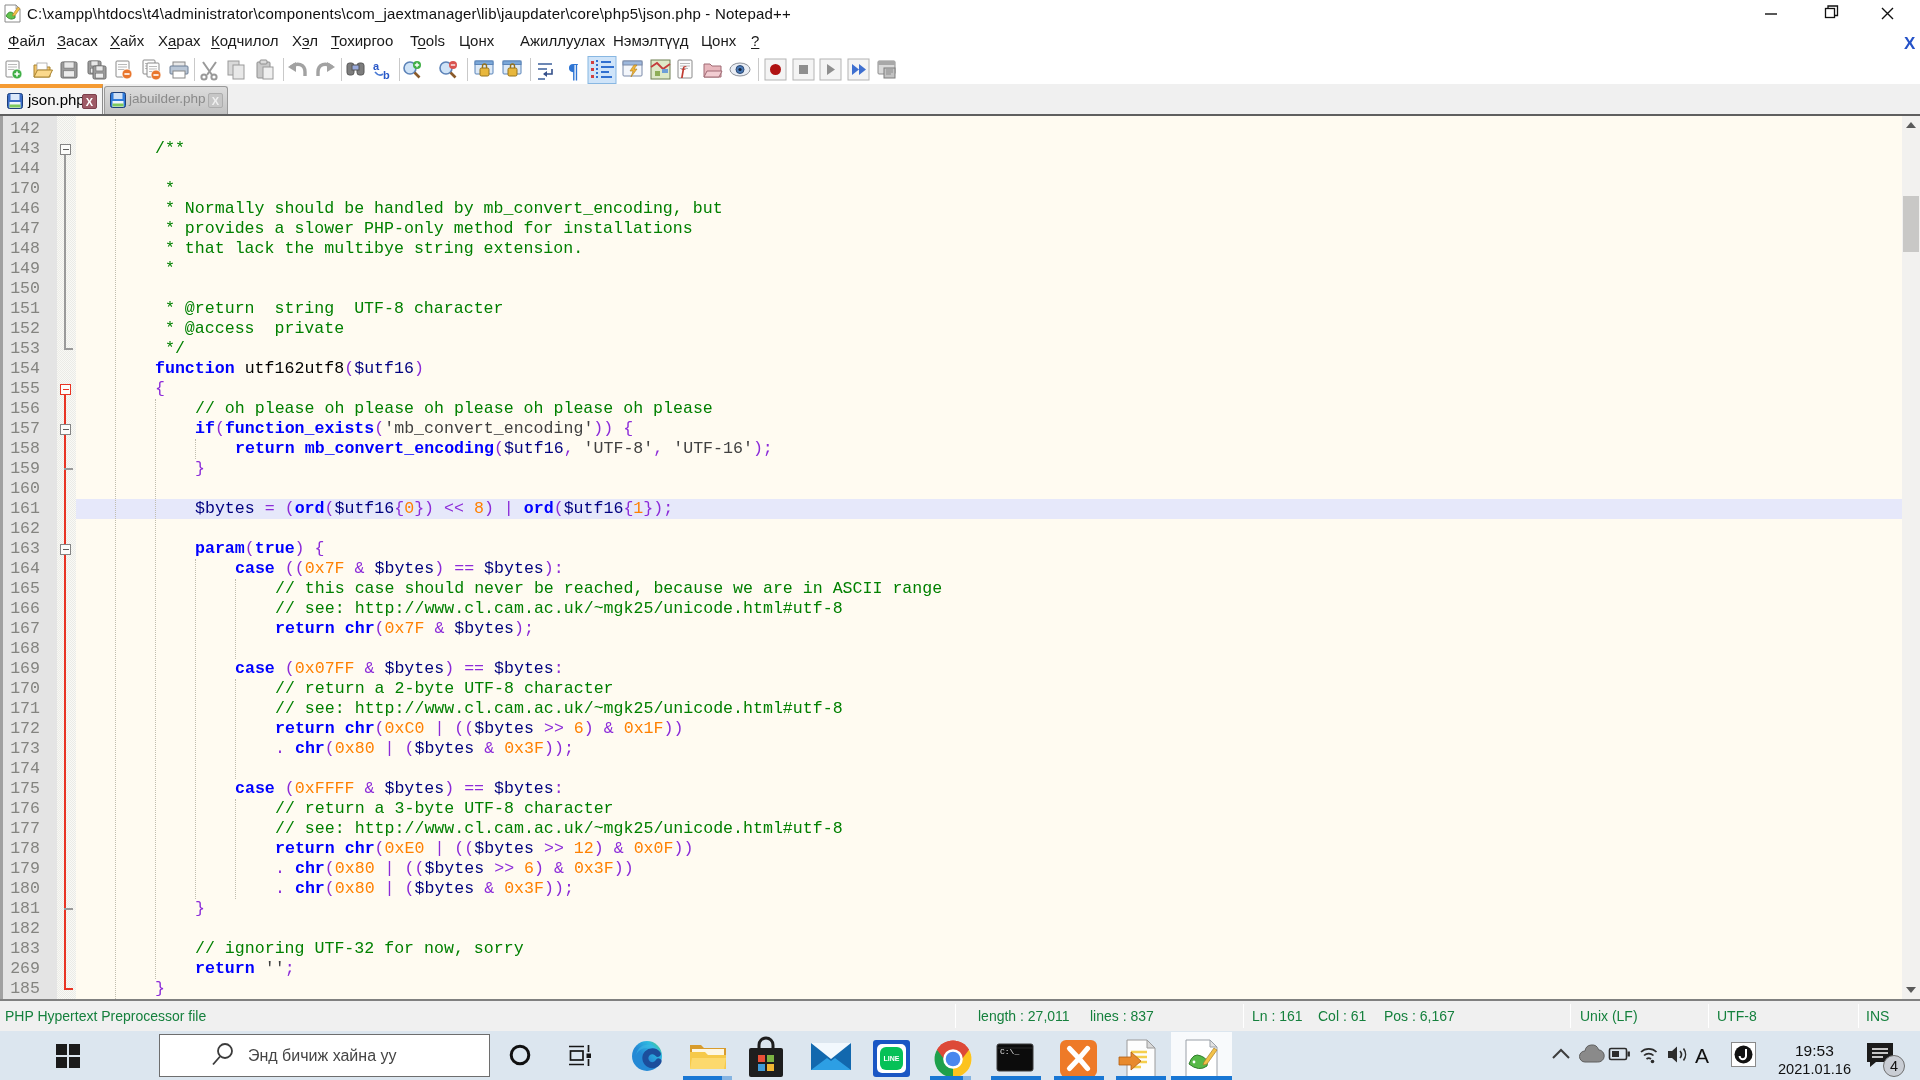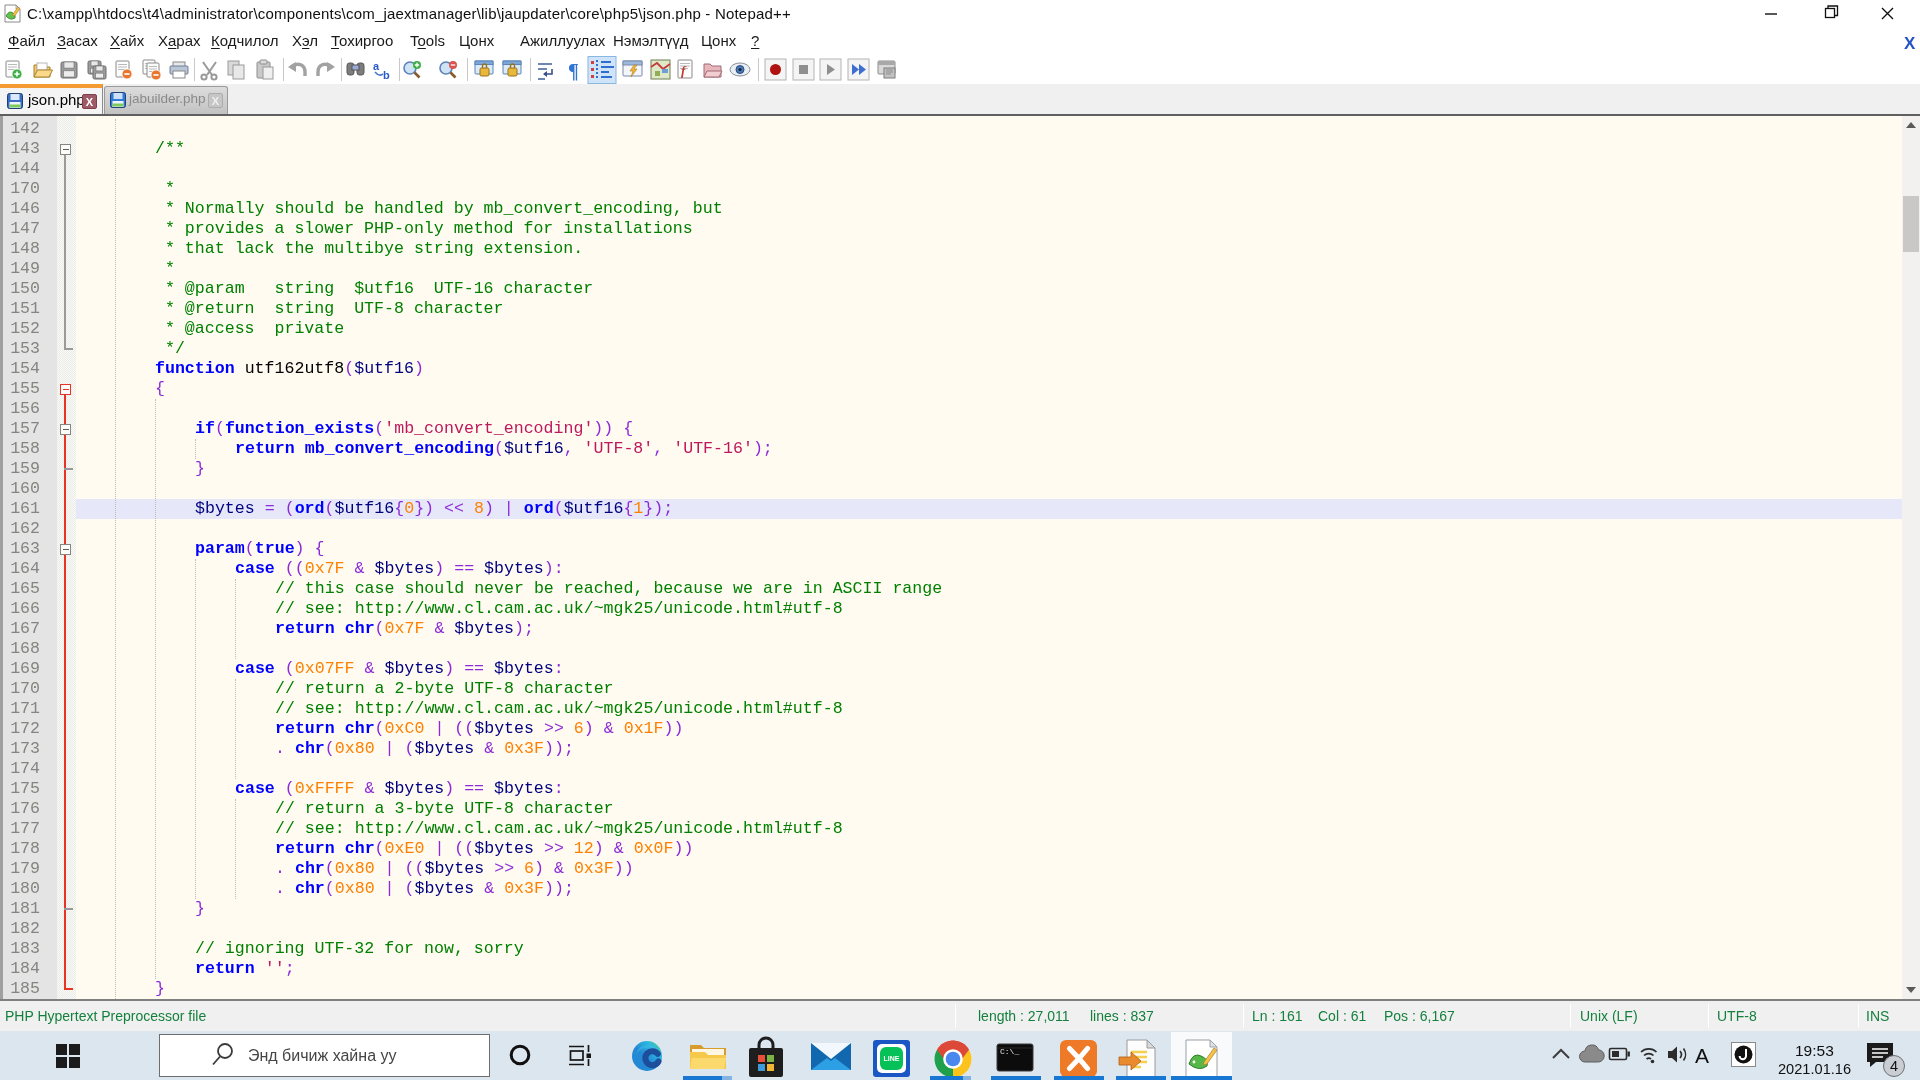--- a/index.html
+++ b/index.html
@@ -21,21 +21,21 @@
 #tab1 .tclose{left:82px;background:#9e5a66;color:#fff;border-radius:2px;border:1px solid #7d3f4c}
 #tab2 .tclose{left:103px;background:#c6c6c6;color:#efefef;border-radius:2px;border:1px solid #adadad}
 .flop{position:absolute;top:5px;width:16px;height:16px}
 #tab1 .flop{left:7px}
 #tab2 .flop{left:5px}
 #editortop{position:absolute;left:0;top:114px;width:1920px;height:2px;background:#5f5f5f}
 #editor{position:absolute;left:0;top:116px;width:1920px;height:883px;background:#fffbf1}
 #curline{position:absolute;left:76px;top:383px;width:1826px;height:20px;background:#e6e8fa}
 .cl{position:absolute;font:16.6px/20px "Liberation Mono",monospace;color:#000;white-space:pre}
 .cl .c{color:#008000}.cl .k{color:#0000ff;font-weight:bold}.cl .v{color:#000080}
-.cl .s{color:#be185d}.cl .n{color:#ff8000}.cl .o{color:#8c2bd9}
+.cl .s{color:#404040}.cl .n{color:#ff8000}.cl .o{color:#8c2bd9}
 .cl .u{color:#008000;}
 #gut{position:absolute;left:0;top:0;width:57px;height:883px;background:#e4e4e4;border-left:3px solid #a0a0a0}
 #fold{position:absolute;left:57px;top:0;width:19px;height:883px;background:conic-gradient(#ebebe7 90deg,#f9f9f5 90deg 180deg,#ebebe7 180deg 270deg,#f9f9f5 270deg) 0 0/2px 2px}
 .gn{position:absolute;left:0;width:40px;text-align:right;font:16.6px/20px "Liberation Mono",monospace;color:#848480}
 .ig{position:absolute;width:1px;border-left:1px dotted #c0bcae}
 .fvl{position:absolute;left:64px;width:2px}
 .fvl.g{background:#9a9a9a}.fvl.r{background:#e83424}
 .ftk{position:absolute;left:64px;width:9px;height:2px}
 .ftk.g{background:#9a9a9a}.ftk.r{background:#e83424}
 .fbx{position:absolute;left:60px;width:11px;height:11px;background:#fcfcfa;border:1px solid #858585}
@@ -241,26 +241,26 @@
 <div class="ig" style="left:195px;top:443px;height:340px"></div>
 <div class="ig" style="left:235px;top:463px;height:80px"></div>
 <div class="ig" style="left:235px;top:563px;height:100px"></div>
 <div class="ig" style="left:235px;top:683px;height:100px"></div>
 <div class="cl" style="top:23px;left:155px"><span class="c">/**</span></div>
 <div class="cl" style="top:63px;left:155px"><span class="c"> *</span></div>
 <div class="cl" style="top:83px;left:155px"><span class="c"> * Normally should be handled by mb_convert_encoding, but</span></div>
 <div class="cl" style="top:103px;left:155px"><span class="c"> * provides a slower PHP-only method for installations</span></div>
 <div class="cl" style="top:123px;left:155px"><span class="c"> * that lack the multibye string extension.</span></div>
 <div class="cl" style="top:143px;left:155px"><span class="c"> *</span></div>
-<div class="cl" style="top:163px;left:155px"><span class="c"> * @param   string  $utf16  UTF-16 character</span></div>
 <div class="cl" style="top:183px;left:155px"><span class="c"> * @return  string  UTF-8 character</span></div>
 <div class="cl" style="top:203px;left:155px"><span class="c"> * @access  private</span></div>
 <div class="cl" style="top:223px;left:155px"><span class="c"> */</span></div>
 <div class="cl" style="top:243px;left:155px"><span class="k">function</span> utf162utf8<span class="o">(</span><span class="v">$utf16</span><span class="o">)</span></div>
 <div class="cl" style="top:263px;left:155px"><span class="o">{</span></div>
+<div class="cl" style="top:283px;left:195px"><span class="c">// oh please oh please oh please oh please oh please</span></div>
 <div class="cl" style="top:303px;left:195px"><span class="k">if</span><span class="o">(</span><span class="k">function_exists</span><span class="o">(</span><span class="s">'mb_convert_encoding'</span><span class="o">))</span> <span class="o">{</span></div>
 <div class="cl" style="top:323px;left:235px"><span class="k">return</span> <span class="k">mb_convert_encoding</span><span class="o">(</span><span class="v">$utf16</span><span class="o">,</span> <span class="s">'UTF-8'</span><span class="o">,</span> <span class="s">'UTF-16'</span><span class="o">);</span></div>
 <div class="cl" style="top:343px;left:195px"><span class="o">}</span></div>
 <div class="cl" style="top:383px;left:195px"><span class="v">$bytes</span> <span class="o">=</span> <span class="o">(</span><span class="k">ord</span><span class="o">(</span><span class="v">$utf16</span><span class="o">{</span><span class="n">0</span><span class="o">})</span> <span class="o">&lt;&lt;</span> <span class="n">8</span><span class="o">)</span> <span class="o">|</span> <span class="k">ord</span><span class="o">(</span><span class="v">$utf16</span><span class="o">{</span><span class="n">1</span><span class="o">});</span></div>
 <div class="cl" style="top:423px;left:195px"><span class="k">param</span><span class="o">(</span><span class="k">true</span><span class="o">)</span> <span class="o">{</span></div>
 <div class="cl" style="top:443px;left:235px"><span class="k">case</span> <span class="o">((</span><span class="n">0x7F</span> <span class="o">&amp;</span> <span class="v">$bytes</span><span class="o">)</span> <span class="o">==</span> <span class="v">$bytes</span><span class="o">):</span></div>
 <div class="cl" style="top:463px;left:275px"><span class="c">// this case should never be reached, because we are in ASCII range</span></div>
 <div class="cl" style="top:483px;left:275px"><span class="c">// see: </span><span class="u">http://www.cl.cam.ac.uk/~mgk25/unicode.html#utf-8</span></div>
 <div class="cl" style="top:503px;left:275px"><span class="k">return</span> <span class="k">chr</span><span class="o">(</span><span class="n">0x7F</span> <span class="o">&amp;</span> <span class="v">$bytes</span><span class="o">);</span></div>
 <div class="cl" style="top:543px;left:235px"><span class="k">case</span> <span class="o">(</span><span class="n">0x07FF</span> <span class="o">&amp;</span> <span class="v">$bytes</span><span class="o">)</span> <span class="o">==</span> <span class="v">$bytes</span><span class="o">:</span></div>
@@ -315,21 +315,21 @@
 <div class="gn" style="top:643px">174</div>
 <div class="gn" style="top:663px">175</div>
 <div class="gn" style="top:683px">176</div>
 <div class="gn" style="top:703px">177</div>
 <div class="gn" style="top:723px">178</div>
 <div class="gn" style="top:743px">179</div>
 <div class="gn" style="top:763px">180</div>
 <div class="gn" style="top:783px">181</div>
 <div class="gn" style="top:803px">182</div>
 <div class="gn" style="top:823px">183</div>
-<div class="gn" style="top:843px">184</div>
+<div class="gn" style="top:843px">269</div>
 <div class="gn" style="top:863px">185</div>
 <div class="fvl g" style="top:33px;height:200px"></div>
 <div class="fvl r" style="top:273px;height:600px"></div>
 <div class="ftk g" style="top:232px"></div>
 <div class="ftk g" style="top:352px"></div>
 <div class="ftk g" style="top:792px"></div>
 <div class="ftk r" style="top:872px"></div>
 <div class="fbx g" style="top:28px">
         <div></div>
       </div>

